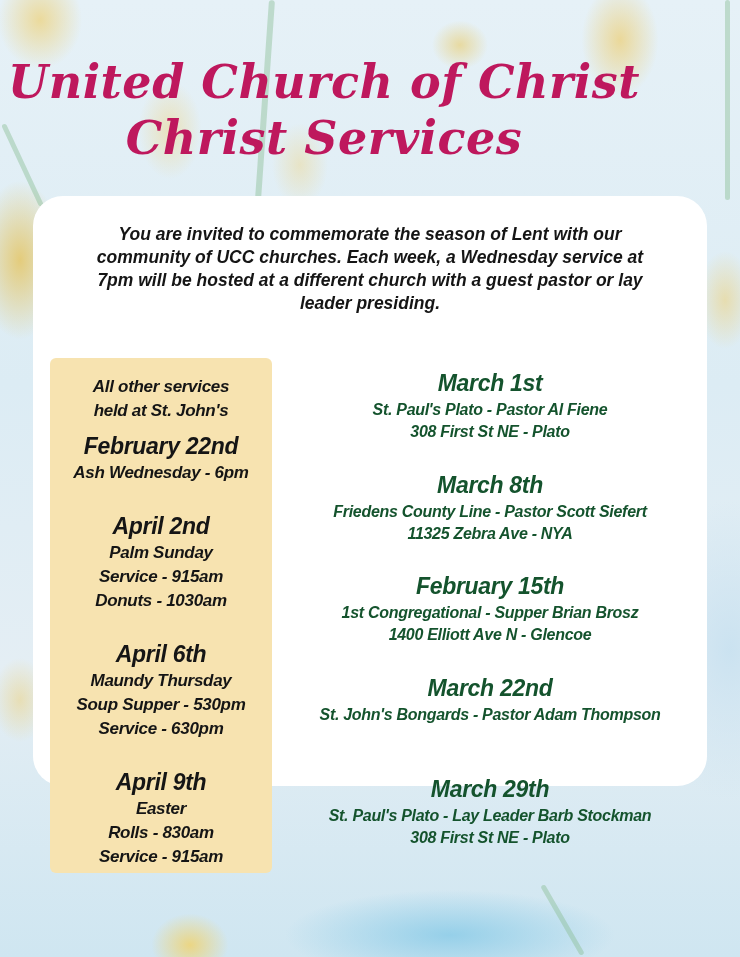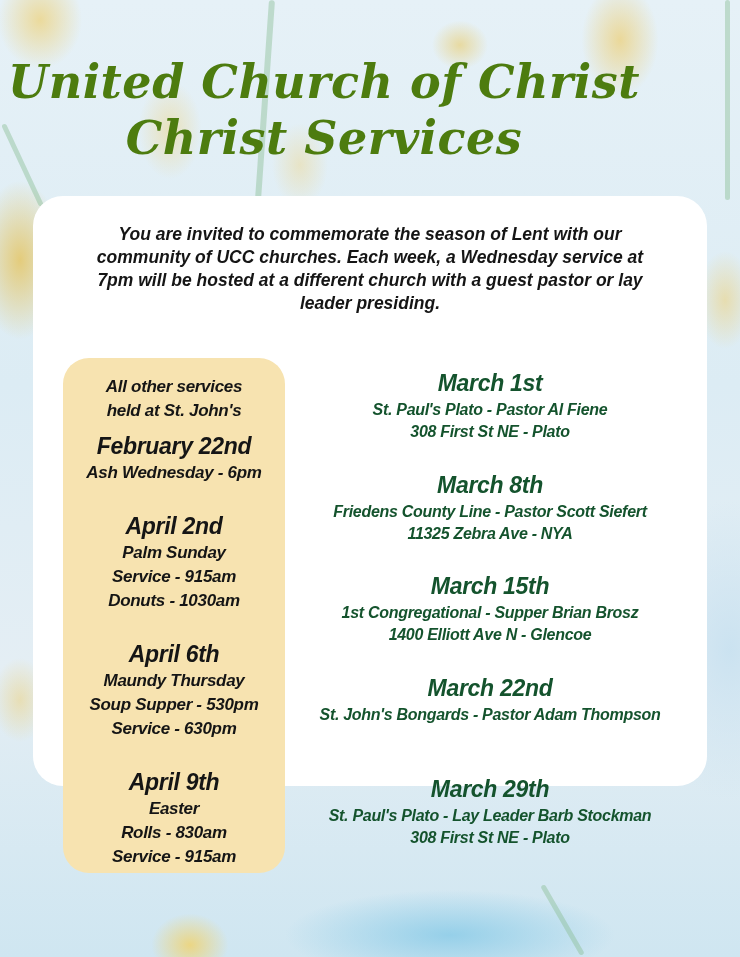--- a/index.html
+++ b/index.html
@@ -22,21 +22,21 @@
         linear-gradient(180deg, #e6f1f7 0%, #dcecf4 40%, #e4eef4 70%, #cfe6f1 100%);
     }
     .stem { position: absolute; background: rgba(140,190,150,0.45); border-radius: 3px; }
 
     .title {
       position: absolute; left: 0; top: 54px; width: 648px;
       text-align: center;
       font-family: "DejaVu Serif", serif;
       font-style: italic;
       font-weight: bold;
-      color: #4d7c0f;
+      color: #be185d;
       font-size: 46px;
       line-height: 56px;
       letter-spacing: 0.5px;
     }
 
     .card {
       position: absolute; left: 33px; top: 196px; width: 674px; height: 590px;
       background: #ffffff;
       border-radius: 30px;
     }
@@ -44,23 +44,23 @@
       position: absolute; left: 0; top: 27px; width: 674px;
       text-align: center;
       font-family: "Liberation Sans", sans-serif;
       font-style: italic; font-weight: bold;
       font-size: 17.5px; line-height: 23px;
       color: #151515;
       padding: 0 60px;
     }
 
     .side {
-      position: absolute; left: 30px; top: 162px; width: 222px; height: 515px;
+      position: absolute; left: 17px; top: 162px; width: 222px; height: 515px;
       background: #f7e3b0;
-      border-radius: 26px;
+      border-radius: 6px;
       text-align: center;
       font-family: "Liberation Sans", sans-serif;
       font-style: italic;
       color: #151515;
     }
     .side-note { padding-top: 17px; font-size: 17px; line-height: 24px; font-weight: bold; letter-spacing: -0.3px; }
     .side-event { margin-top: 8px; }
     .side-date { font-size: 23px; line-height: 30px; font-weight: bold; letter-spacing: -0.3px; }
     .side-line { font-size: 17px; line-height: 24px; font-weight: bold; letter-spacing: -0.3px; }
     .side-event.spaced { margin-top: 26px; }
@@ -130,21 +130,21 @@
       <div class="wk-date">March 1st</div>
       <div class="wk-line">St. Paul's Plato -  Pastor Al Fiene</div>
       <div class="wk-line">308 First St NE - Plato</div>
     </div>
     <div class="wk">
       <div class="wk-date">March 8th</div>
       <div class="wk-line">Friedens County Line - Pastor Scott Siefert</div>
       <div class="wk-line">11325 Zebra Ave - NYA</div>
     </div>
     <div class="wk">
-      <div class="wk-date">March 15th</div>
+      <div class="wk-date">February 15th</div>
       <div class="wk-line">1st Congregational - Supper Brian Brosz</div>
       <div class="wk-line">1400 Elliott Ave N - Glencoe</div>
     </div>
     <div class="wk">
       <div class="wk-date">March 22nd</div>
       <div class="wk-line">St. John's Bongards - Pastor Adam Thompson</div>
     </div>
     <div class="wk">
       <div class="wk-date">March 29th</div>
       <div class="wk-line">St. Paul's Plato - Lay Leader Barb Stockman</div>

